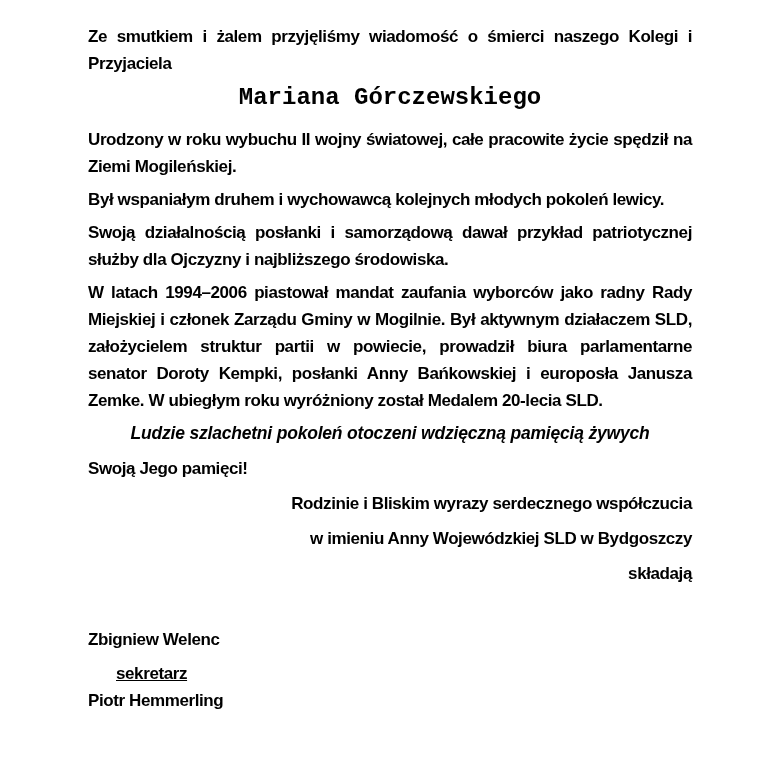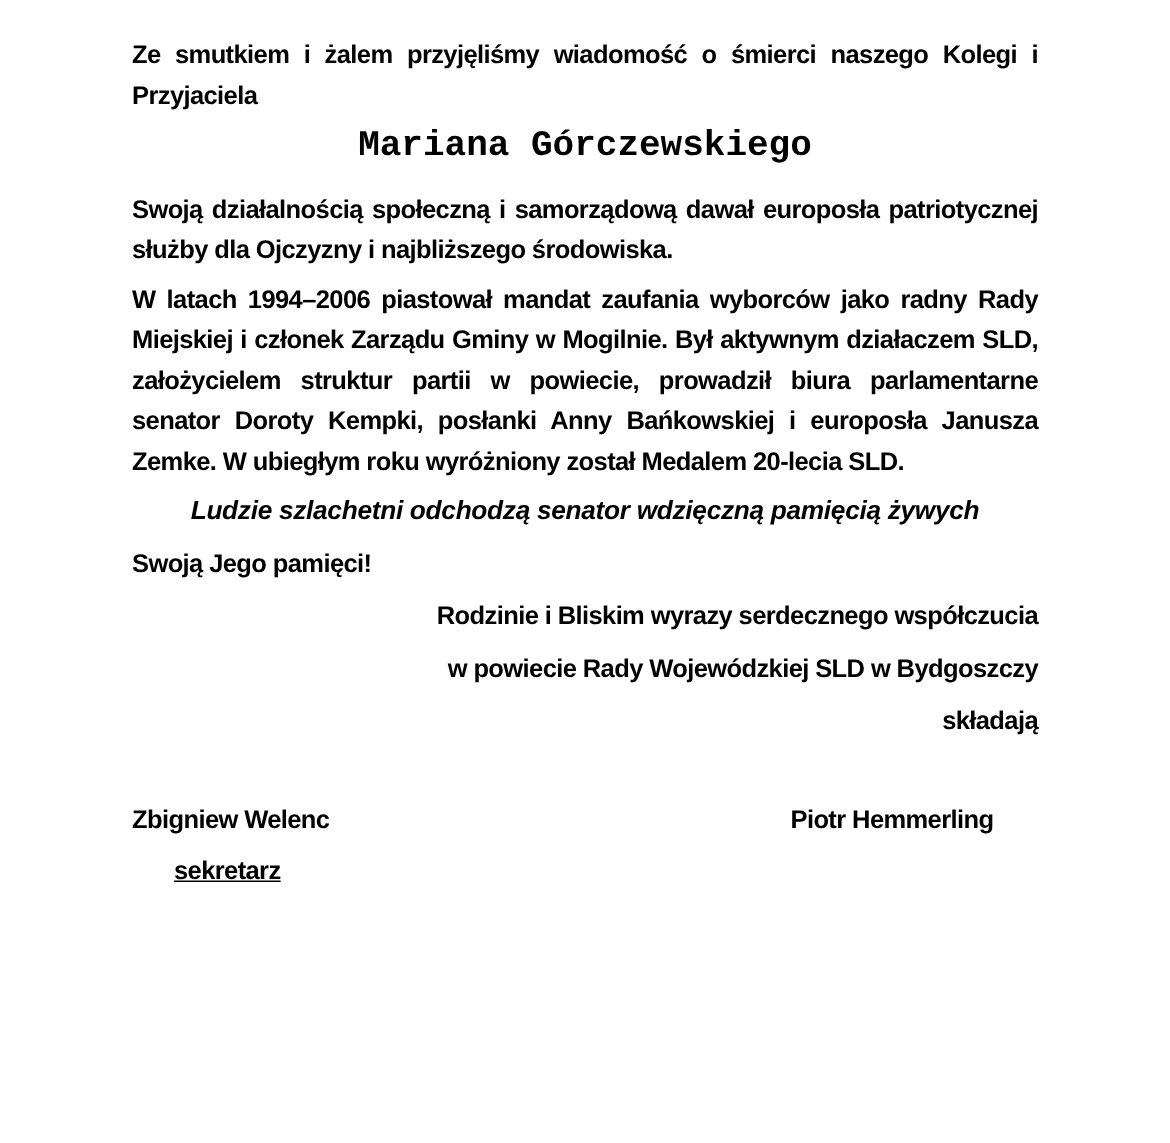--- a/index.html
+++ b/index.html
@@ -56,20 +56,21 @@
     font-size: 17px;
     line-height: 27px;
     letter-spacing: -0.4px;
     text-align: right;
     margin: 0 0 8px 0;
   }
   .signatures {
     display: flex;
     justify-content: space-between;
     margin-top: 39px;
+    flex-direction: column;
   }
   .sig {
     font-size: 17px;
     line-height: 27px;
     letter-spacing: -0.4px;
   }
   .sig-right {
     width: 165px;
   }
   .sig-title {
@@ -85,33 +86,35 @@
 </style>
 </head>
 <body>
 
 <div class="page">
 
   <p class="para">Ze smutkiem i żalem przyjęliśmy wiadomość o śmierci naszego Kolegi i Przyjaciela</p>
 
   <h1 class="name-heading">Mariana Górczewskiego</h1>
 
+  <p class="para">Urodzony w roku wybuchu II wojny światowej, całe pracowite życie spędził na Ziemi Mogileńskiej.</p>
 
+  <p class="para">Był wspaniałym druhem i wychowawcą kolejnych młodych pokoleń lewicy.</p>
 
-  <p class="para">Swoją działalnością społeczną i samorządową dawał europosła patriotycznej służby dla Ojczyzny i najbliższego środowiska.</p>
+  <p class="para">Swoją działalnością posłanki i samorządową dawał przykład patriotycznej służby dla Ojczyzny i najbliższego środowiska.</p>
 
   <p class="para">W latach 1994–2006 piastował mandat zaufania wyborców jako radny Rady Miejskiej i członek Zarządu Gminy w Mogilnie. Był aktywnym działaczem SLD, założycielem struktur partii w powiecie, prowadził biura parlamentarne senator Doroty Kempki, posłanki Anny Bańkowskiej i europosła Janusza Zemke. W ubiegłym roku wyróżniony został Medalem 20-lecia SLD.</p>
 
-  <p class="epitaph">Ludzie szlachetni odchodzą senator wdzięczną pamięcią żywych</p>
+  <p class="epitaph">Ludzie szlachetni pokoleń otoczeni wdzięczną pamięcią żywych</p>
 
   <p class="tribute">Swoją Jego pamięci!</p>
 
   <p class="cond">Rodzinie i Bliskim wyrazy serdecznego współczucia</p>
 
-  <p class="cond">w powiecie Rady Wojewódzkiej SLD w Bydgoszczy</p>
+  <p class="cond">w imieniu Anny Wojewódzkiej SLD w Bydgoszczy</p>
 
   <p class="cond">składają</p>
 
   <div class="signatures">
     <div class="sig sig-left">
       <div class="sig-name">Zbigniew Welenc</div>
       <div class="sig-title sig-title-left">sekretarz</div>
     </div>
     <div class="sig sig-right">
       <div class="sig-name">Piotr Hemmerling</div>

